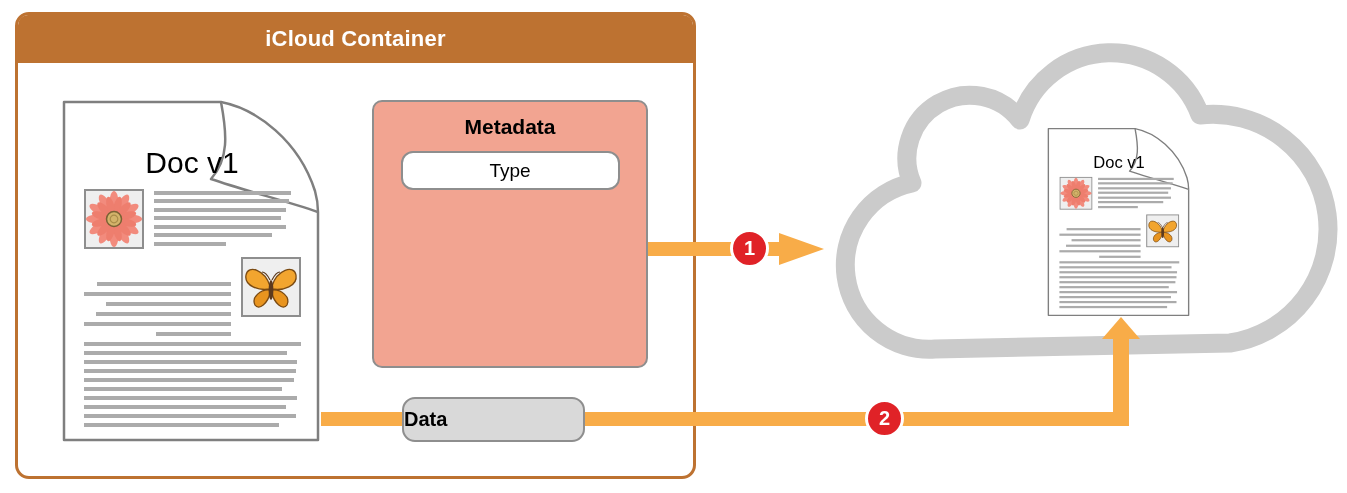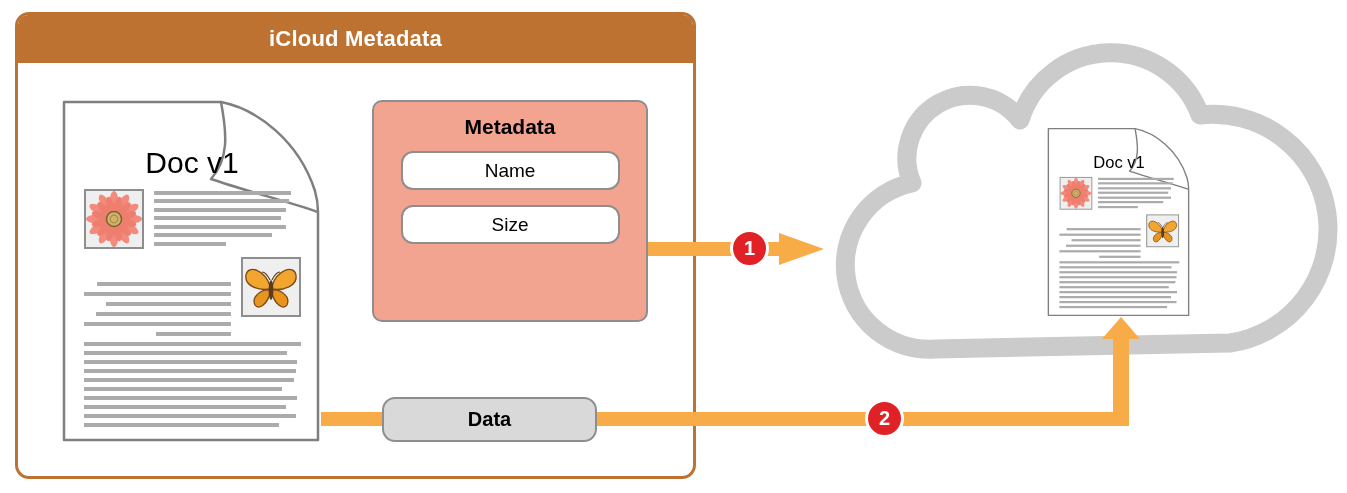--- a/index.html
+++ b/index.html
@@ -7,32 +7,32 @@
   .stage{position:relative;width:1347px;height:493px;background:#fff;overflow:hidden;}
 
   
   .icloud-box{position:absolute;left:15px;top:12px;width:675px;height:461px;
     border:3px solid #BD7231;border-radius:14px;background:transparent;}
   .icloud-header{height:48px;background:#BD7231;border-radius:10px 10px 0 0;
     display:flex;align-items:center;justify-content:center;}
   .icloud-header span{color:#fff;font-size:22px;font-weight:bold;letter-spacing:.2px;}
 
   
-  .metadata{position:absolute;left:372px;top:100px;width:276px;height:222px;
+  .metadata{position:absolute;left:372px;top:100px;width:276px;height:268px;
     background:#F2A491;border:2px solid #8E8E8E;border-radius:10px;box-sizing:border-box;
     display:flex;flex-direction:column;align-items:center;}
   .metadata-title{font-size:21px;font-weight:bold;color:#000;margin:13px 0 12px 0;}
   .metadata-field{width:219px;height:39px;background:#fff;border:2px solid #8E8E8E;
     border-radius:12px;box-sizing:border-box;display:flex;align-items:center;justify-content:center;
     font-size:19px;color:#000;margin-bottom:15px;}
 
   
-  .data-pill{position:absolute;left:382px;top:397px;width:215px;height:45px;
+  .data-pill{position:absolute;left:402px;top:397px;width:183px;height:45px;
     background:#D9D9D9;border:2px solid #8E8E8E;border-radius:13px;box-sizing:border-box;
-    display:flex;align-items:center;justify-content:center;font-size:20px;font-weight:bold;color:#000;}
+    display:flex;align-items:center;font-size:20px;font-weight:bold;color:#000;}
 
   
   .arrow-band{position:absolute;background:#F8AC48;}
   .arrow1-band{left:648px;top:242px;width:131px;height:14px;}
   .arrow1-head{position:absolute;left:779px;top:233px;width:0;height:0;
     border-top:16px solid transparent;border-bottom:16px solid transparent;border-left:45px solid #F8AC48;}
   .arrow2-hband{left:321px;top:412px;width:808px;height:14px;}
   .arrow2-vband{left:1113px;top:338px;width:16px;height:88px;}
   .arrow2-head{position:absolute;left:1102px;top:317px;width:0;height:0;
     border-left:19px solid transparent;border-right:19px solid transparent;border-bottom:22px solid #F8AC48;}
@@ -141,32 +141,31 @@
   <svg class="abs" style="left:815px;top:25px;" width="532" height="360" viewBox="0 0 532 360">
     <path d="M120,324 A84,84 0 0 1 97,158 A63,63 0 0 1 205,95 A95,95 0 0 1 385,90 A115,115 0 0 1 415,318 Z" fill="#fff" stroke="#CBCBCB" stroke-width="19" stroke-linejoin="round"></path>
   </svg>
 
   <svg class="abs" style="left:1045px;top:127px;" width="147" height="190" viewBox="0 0 260 344">
     <use href="#sym-docpage"></use>
   </svg>
 
   <div class="icloud-box">
     <div class="icloud-header">
-      <span>iCloud Metadata</span>
+      <span>iCloud Container</span>
     </div>
   </div>
 
   <svg class="abs" style="left:61px;top:99px;" width="260" height="344" viewBox="0 0 260 344">
     <use href="#sym-docpage"></use>
   </svg>
 
   <div class="metadata">
     <div class="metadata-title">Metadata</div>
-    <div class="metadata-field">Name</div>
-    <div class="metadata-field">Size</div>
+    <div class="metadata-field">Type</div>
   </div>
 
   <div class="arrow-band arrow1-band"></div>
   <div class="arrow1-head"></div>
 
   <div class="arrow-band arrow2-hband"></div>
   <div class="arrow-band arrow2-vband"></div>
   <div class="arrow2-head"></div>
 
   <div class="data-pill">

